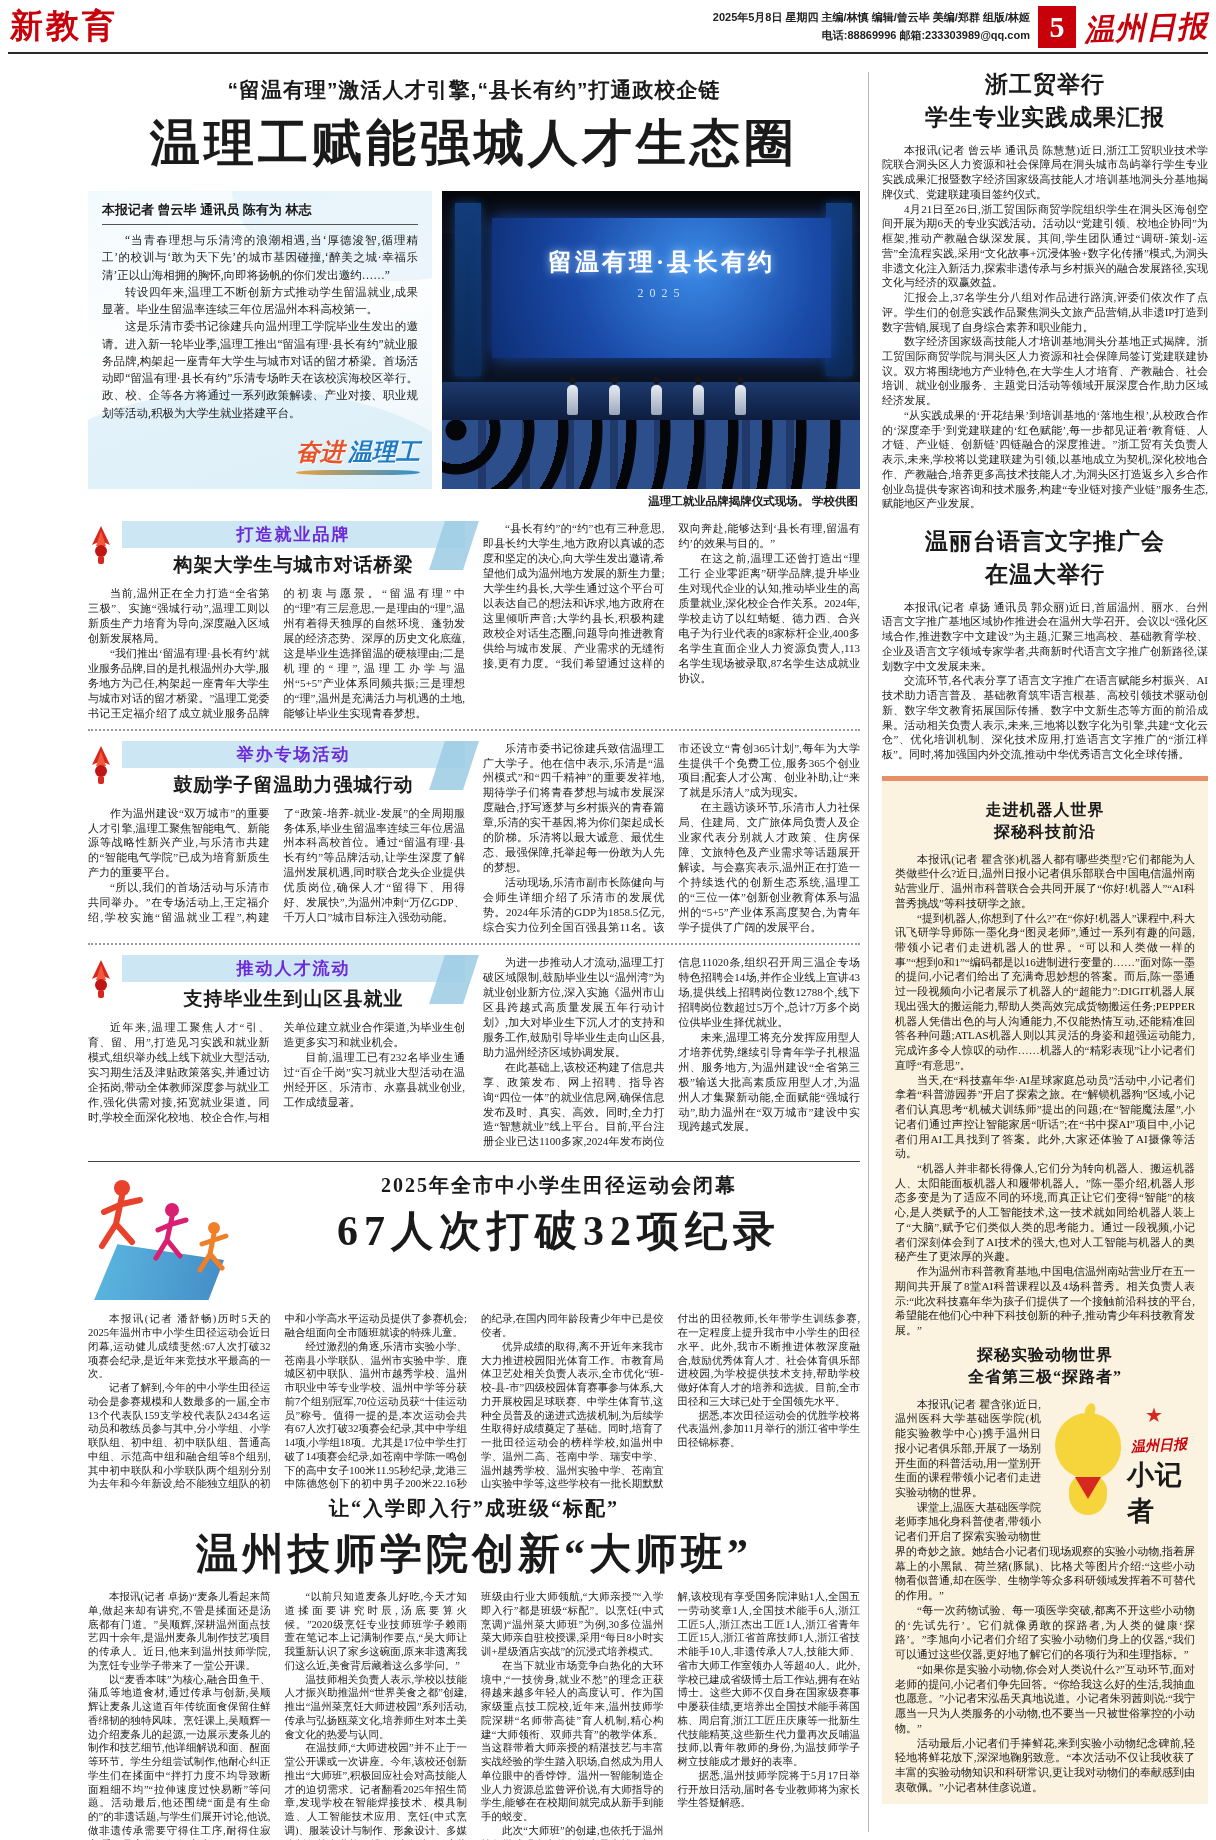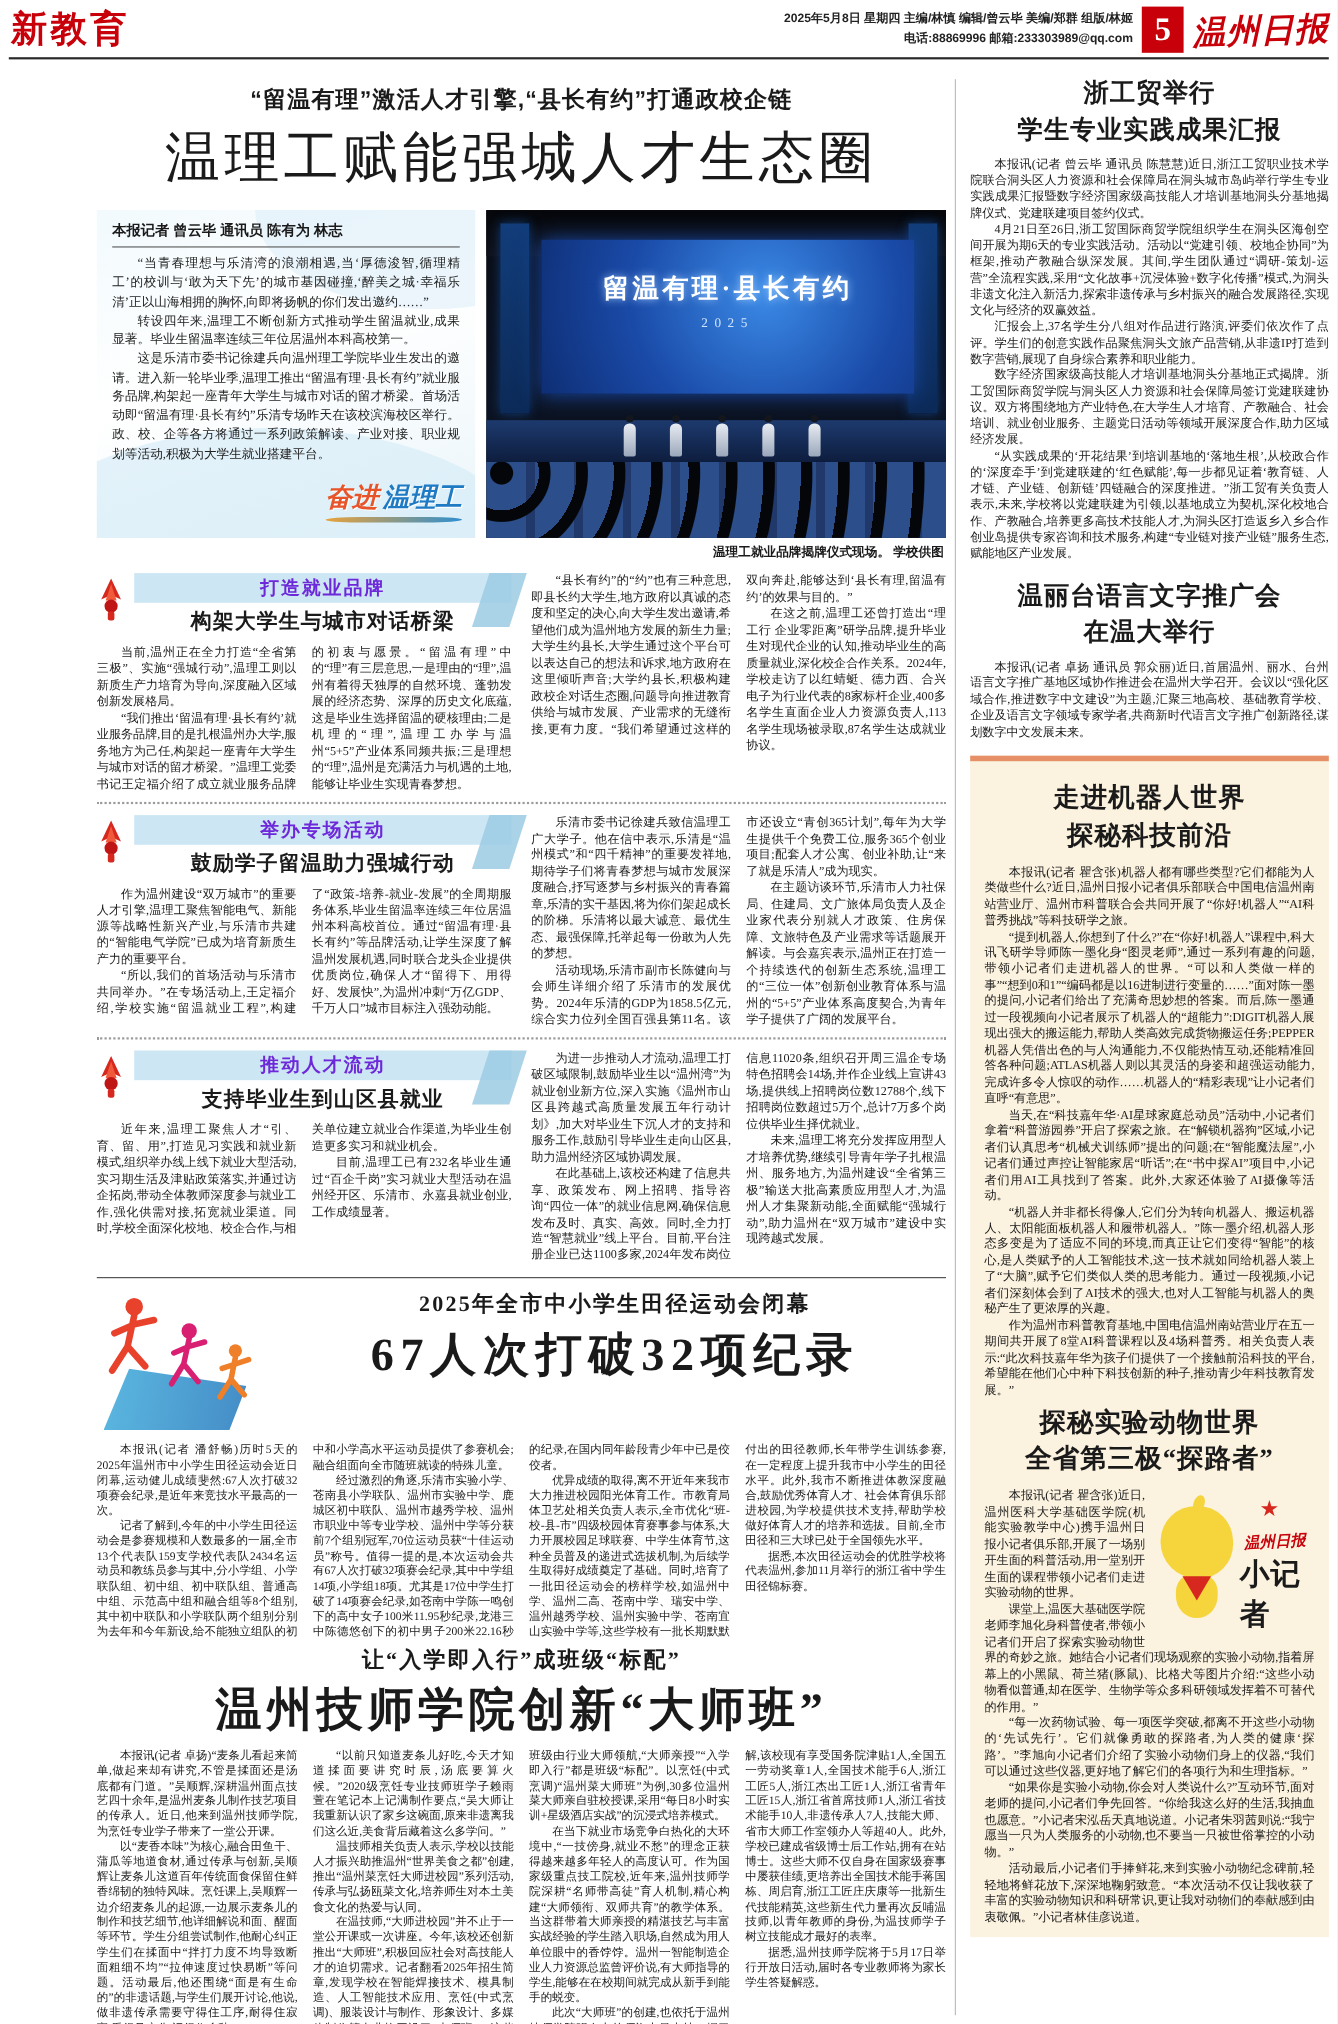--- a/index.html
+++ b/index.html
@@ -27,21 +27,21 @@
   }
   .top-rule { position:absolute; top:52px; left:8px; right:8px; border-top:2px solid #2a2a2a; }
 
   
   .main-col { position:absolute; left:88px; top:62px; width:772px; }
   .side-col { position:absolute; left:882px; top:68px; width:326px; }
   .v-divider { position:absolute; left:868px; top:72px; bottom:8px; width:1px; background:#b9b9b9; }
 
   
   .lead-kicker { text-align:center; font-family:"Liberation Sans",sans-serif; font-weight:800; font-size:21px; letter-spacing:1px; margin-top:14px; }
-  .lead-headline { text-align:center; font-family:"Liberation Sans",sans-serif; font-weight:400; font-size:50px; letter-spacing:4px; margin:6px 0 14px; }
+  .lead-headline { text-align:center; font-family:"Liberation Sans",sans-serif; font-weight:700; font-size:50px; letter-spacing:4px; margin:6px 0 14px; }
   .lead-body { display:flex; gap:10px; height:298px; }
   .intro-box {
     position:relative; width:344px; height:100%; padding:10px 14px; overflow:hidden;
     background:linear-gradient(160deg,#f2fafd 0%,#ffffff 45%,#eaf5fa 100%);
   }
   .intro-box::before { content:""; position:absolute; left:-80px; bottom:-140px; width:480px; height:240px;
     background:#cfe9f5; border-radius:50%; opacity:.55; }
   .intro-box::after { content:""; position:absolute; right:-120px; top:-90px; width:320px; height:180px;
     background:#ddeef8; border-radius:50%; opacity:.6; }
   .intro-inner { position:relative; z-index:2; }
@@ -101,21 +101,21 @@
   
   .master-head { text-align:center; margin-top:4px; }
   .master-kicker { font-weight:800; font-size:20px; letter-spacing:2px; }
   .master-headline { font-weight:900; font-size:42px; letter-spacing:4px; margin-top:4px; }
 
   
   .side-article { margin-bottom:14px; }
   .side-headline { text-align:center; font-weight:900; font-size:23px; line-height:1.45; letter-spacing:1px; margin-bottom:8px; }
   .side-article .news-text p, .feature-box .news-text p { font-size:11px; line-height:1.34; }
   .feature-box { background:#fbf2df; border-top:5px solid #e78f66; padding:12px 13px 10px; }
-  .box-headline { text-align:center; font-weight:900; font-size:24px; line-height:1.4; letter-spacing:1px; margin:6px 0 8px; }
+  .box-headline { text-align:center; font-weight:900; font-size:16px; line-height:1.4; letter-spacing:1px; margin:6px 0 8px; }
   .stamp { float:right; width:146px; height:140px; position:relative; margin:6px 0 0 8px; }
   .stamp-head { position:absolute; left:6px; top:10px; width:66px; height:66px; background:#f6d43c; border-radius:50% 50% 48% 52%; }
   .stamp-head::before { content:""; position:absolute; top:-10px; left:30px; width:10px; height:16px; background:#f6d43c; border-radius:50%; transform:rotate(20deg); }
   .stamp-body { position:absolute; left:20px; top:72px; width:38px; height:40px; background:#f6d43c; border-radius:40% 40% 50% 50%; }
   .stamp-scarf { position:absolute; left:26px; top:74px; width:0; height:0; border-left:13px solid transparent; border-right:13px solid transparent; border-top:22px solid #d6281e; }
   .stamp-star { position:absolute; left:96px; top:0; color:#d6281e; font-size:20px; }
   .stamp-paper { position:absolute; left:82px; top:34px; color:#c8000a; font-weight:900; font-style:italic; font-size:14px; transform:rotate(-3deg); }
   .stamp-label { position:absolute; left:78px; top:54px; font-family:"Liberation Sans",sans-serif; font-weight:900; font-size:27px; letter-spacing:1px; }
 </style>
 </head>
@@ -328,20 +328,21 @@
         </div>
     </div>
 
     <div class="side-article">
       <div class="side-headline">
         <div>温丽台语言文字推广会</div>
         <div>在温大举行</div>
       </div>
       <div class="news-text">
           <p>本报讯(记者 卓扬 通讯员 郭众丽)近日,首届温州、丽水、台州语言文字推广基地区域协作推进会在温州大学召开。会议以“强化区域合作,推进数字中文建设”为主题,汇聚三地高校、基础教育学校、企业及语言文字领域专家学者,共商新时代语言文字推广创新路径,谋划数字中文发展未来。</p>
+          <p>交流环节,各代表分享了语言文字推广在语言赋能乡村振兴、AI技术助力语言普及、基础教育筑牢语言根基、高校引领技术驱动创新、数字华文教育拓展国际传播、数字中文新生态等方面的前沿成果。活动相关负责人表示,未来,三地将以数字化为引擎,共建“文化云仓”、优化培训机制、深化技术应用,打造语言文字推广的“浙江样板”。同时,将加强国内外交流,推动中华优秀语言文化全球传播。</p>
         </div>
     </div>
 
     <div class="feature-box">
       <div>
         <div class="box-headline">
           <div>走进机器人世界</div>
           <div>探秘科技前沿</div>
         </div>
         <div class="news-text">

